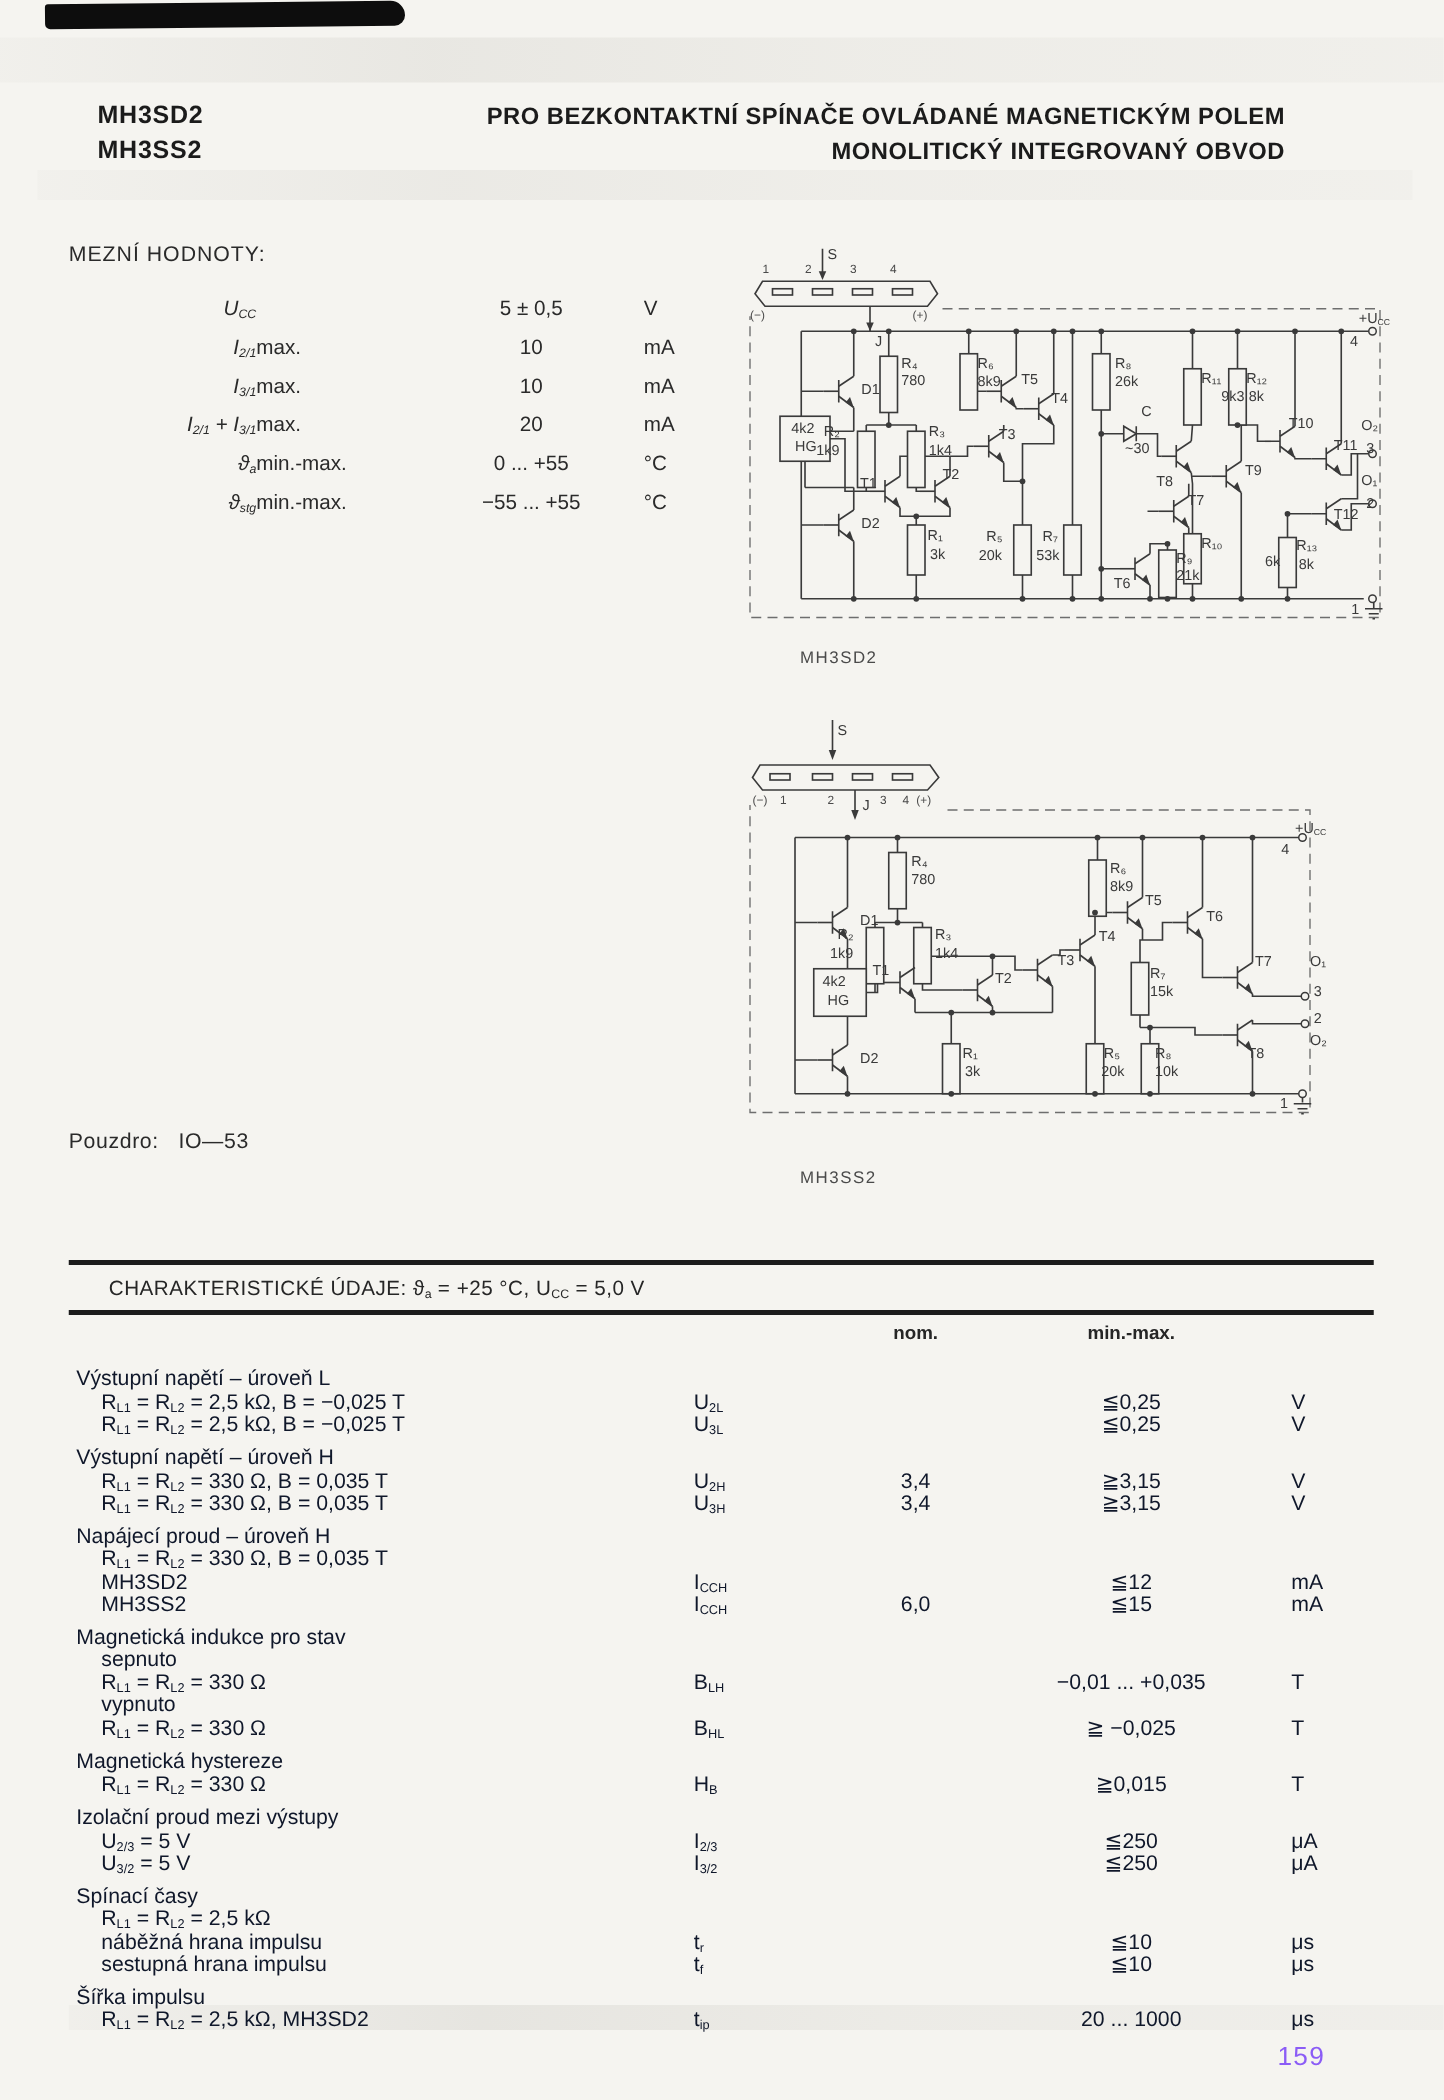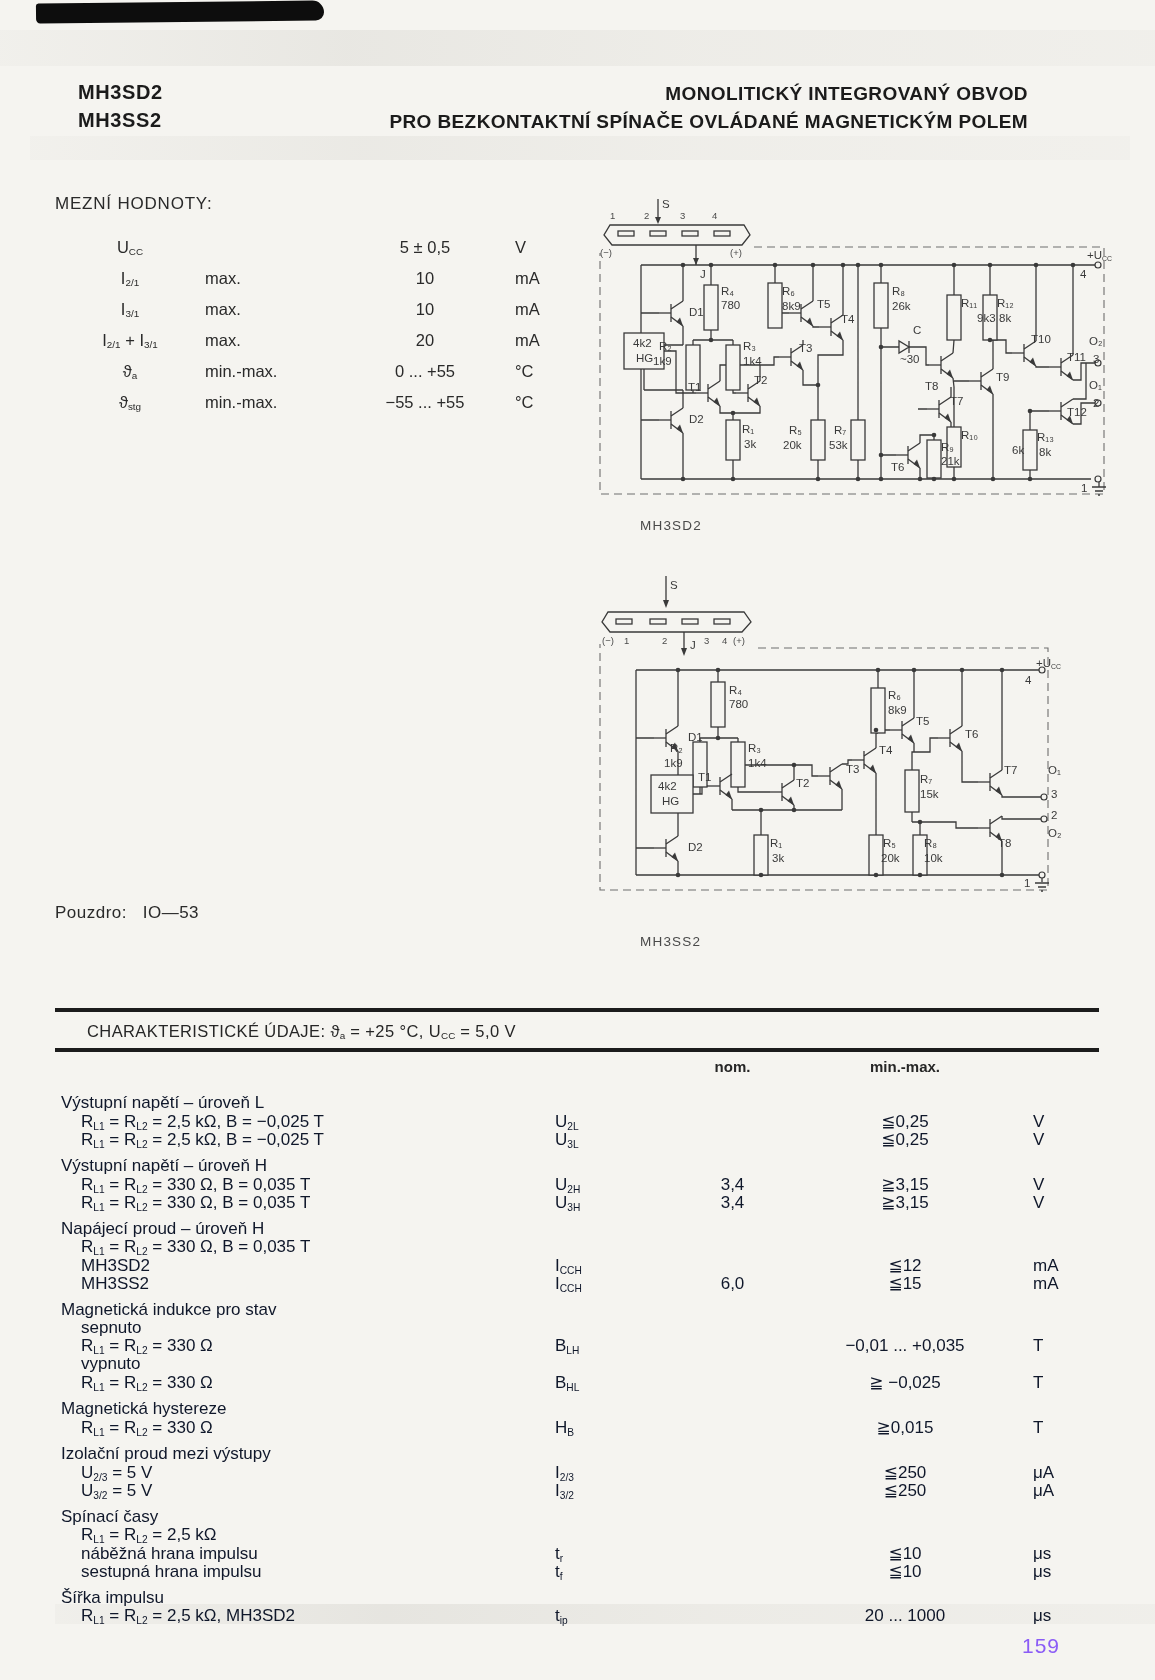--- a/index.html
+++ b/index.html
@@ -11,21 +11,21 @@
   }
   .artifact{position:absolute;pointer-events:none;}
   .band{background:linear-gradient(90deg,rgba(170,168,160,.10),rgba(185,183,175,.38) 30%,rgba(200,198,190,.30) 60%,rgba(175,173,165,.12));}
   .ink-blob{background:#0d0d0d;border-radius:3px 14px 10px 5px;transform:rotate(-.6deg);}
   .part-numbers{position:absolute;left:78px;top:78px;font-weight:bold;font-size:20px;line-height:28px;letter-spacing:.6px;color:#1b1b1b;}
   .doc-title{position:absolute;right:127px;top:80px;text-align:right;font-weight:bold;font-size:19px;line-height:28px;letter-spacing:.4px;color:#1b1b1b;}
   .section-heading{position:absolute;font-size:17px;letter-spacing:.8px;color:#2a2a2a;}
   
   .limits{position:absolute;left:55px;top:232px;width:600px;}
   .lrow{display:grid;grid-template-columns:150px 130px 180px 100px;height:31px;align-items:center;font-size:16.5px;color:#2a2a2a;}
-  .lrow .c-sym{text-align:center;}
+  .lrow .c-sym{text-align:right;font-style:italic;}
   .lrow .c-cond{text-align:left;}
   .lrow .c-val{text-align:center;}
   .lrow .c-unit{text-align:left;}
   sub{font-size:.6em;line-height:0;vertical-align:-.25em;letter-spacing:0;}
   
   .sch{position:absolute;}
   .sch svg{position:absolute;left:0;top:0;}
   .slbl{position:absolute;font-size:11.5px;line-height:1;white-space:nowrap;color:#3a3a3a;}
   .slbl.sm{font-size:9.5px;color:#4a4a4a;}
   .sch-caption{position:absolute;font-size:13.5px;letter-spacing:1.2px;color:#4a4a4a;}
@@ -58,22 +58,22 @@
 <div class="artifact ink-blob" style="left:36px;top:2px;width:288px;height:20px;"></div>
 <div class="artifact band" style="left:0;top:30px;width:1155px;height:36px;opacity:.55;"></div>
 <div class="artifact band" style="left:30px;top:136px;width:1100px;height:24px;opacity:.45;"></div>
 <div class="artifact band" style="left:55px;top:1604px;width:1100px;height:20px;opacity:.65;"></div>
 
 <div class="part-numbers">
   <span style="display:block">MH3SD2</span>
   <span style="display:block">MH3SS2</span>
 </div>
 <div class="doc-title">
+  <span style="display:block">PRO BEZKONTAKTNÍ SPÍNAČE OVLÁDANÉ MAGNETICKÝM POLEM</span>
   <span style="display:block">MONOLITICKÝ INTEGROVANÝ OBVOD</span>
-  <span style="display:block">PRO BEZKONTAKTNÍ SPÍNAČE OVLÁDANÉ MAGNETICKÝM POLEM</span>
 </div>
 
 <div class="section-heading" style="left:55px;top:194px;">MEZNÍ HODNOTY:</div>
 <div class="limits">
 
     <div class="lrow">
       <span class="c-sym">U<sub>CC</sub></span>
       <span class="c-cond"></span>
       <span class="c-val">5 ± 0,5</span>
       <span class="c-unit">V</span>

